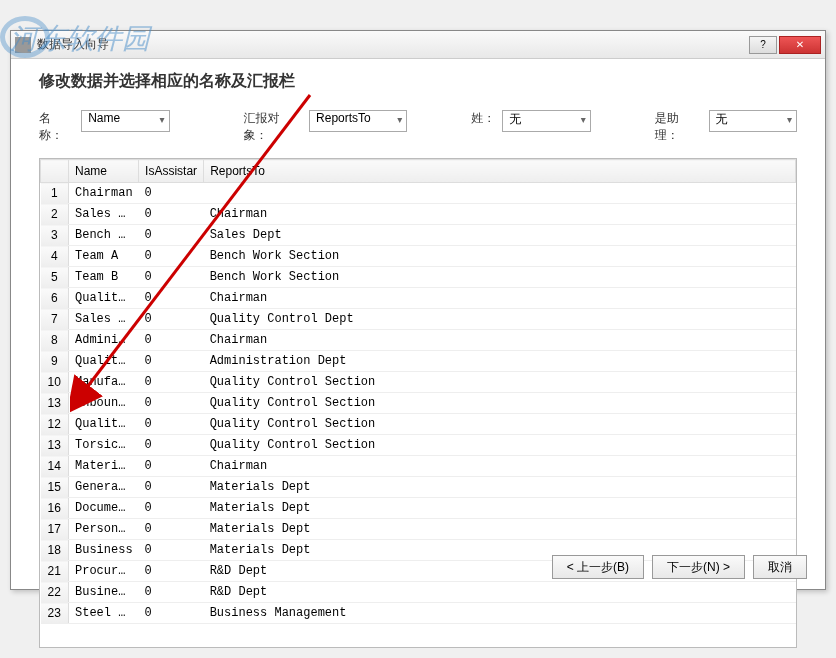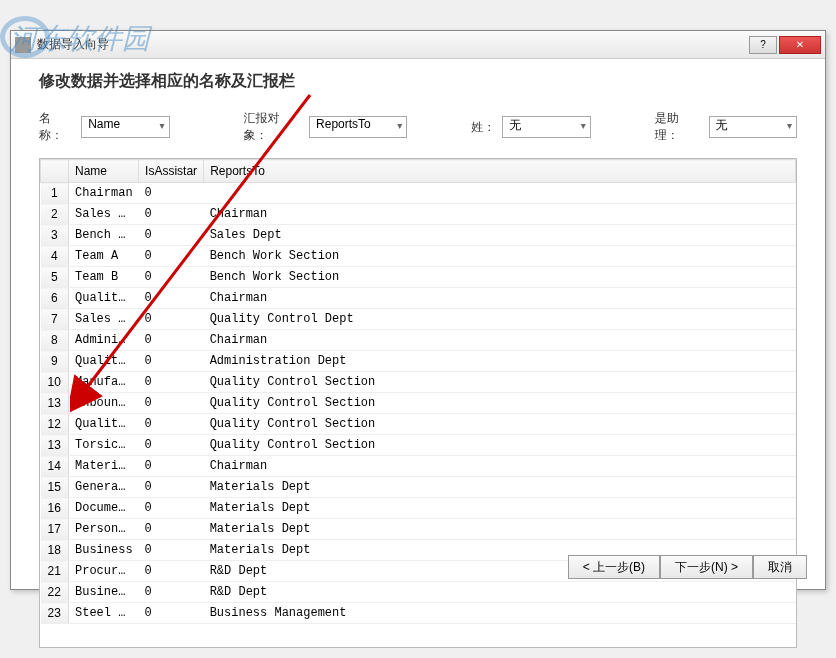--- a/index.html
+++ b/index.html
@@ -13,36 +13,36 @@
     .title-buttons { display: flex; gap: 2px; }
     .title-btn { width: 28px; height: 18px; border: 1px solid #999; background: linear-gradient(#f5f5f5, #ddd); font-size: 10px; display: flex; align-items: center; justify-content: center; cursor: pointer; }
     .title-btn.close { background: linear-gradient(#e55, #c33); color: #fff; width: 42px; border-color: #a22; }
     
     .content { padding: 12px 28px; }
     .heading { font-size: 16px; font-weight: bold; color: #333; margin-bottom: 18px; }
     
     .watermark { position: absolute; left: 10px; top: 20px; font-size: 28px; font-weight: normal; color: rgba(70,140,200,0.5); font-style: italic; pointer-events: none; z-index: 10; }
     .watermark-icon { position: absolute; left: 0px; top: 16px; width: 50px; height: 42px; border: 5px solid rgba(70,140,200,0.4); border-radius: 50%; pointer-events: none; z-index: 9; }
     
-    .field-row { display: flex; align-items: center; gap: 7px; margin-bottom: 14px; }
+    .field-row { display: flex; align-items: flex-start; gap: 7px; margin-bottom: 14px; }
     .field-label { font-size: 12px; color: #333; }
     .field-select { height: 22px; border: 1px solid #aaa; background: #fff; padding: 0 18px 0 6px; font-size: 12px; position: relative; cursor: pointer; min-width: 80px; }
     .field-select::after { content: "▾"; position: absolute; right: 4px; top: 3px; color: #666; font-size: 10px; }
     .spacer { flex: 0 0 auto; }
     
     .table-container { border: 1px solid #bbb; height: 490px; overflow-y: scroll; background: #fff; }
     .data-table { width: 100%; border-collapse: collapse; font-family: "Courier New", monospace; font-size: 12px; }
     .data-table th { background: linear-gradient(#fafafa, #eee); border: 1px solid #ddd; padding: 4px 6px; text-align: left; font-weight: normal; font-family: "Microsoft YaHei", sans-serif; position: sticky; top: 0; }
     .data-table td { border-bottom: 1px solid #eee; padding: 3px 6px; height: 20px; white-space: nowrap; }
     .data-table td.rownum { background: linear-gradient(#fafafa, #eee); text-align: center; font-family: "Microsoft YaHei", sans-serif; width: 28px; border-right: 1px solid #ddd; }
     .data-table th.rownum-h { width: 28px; }
     .col-name { width: 60px; }
     .col-assist { width: 55px; }
     
-    .footer { position: absolute; bottom: 10px; right: 18px; display: flex; }
+    .footer { position: absolute; bottom: 10px; right: 18px; display: flex; gap: 8px; }
     .btn { height: 24px; padding: 0 14px; border: 1px solid #999; background: linear-gradient(#fafafa, #e8e8e8); font-size: 12px; cursor: pointer; }
     
     .arrow-overlay { position: absolute; pointer-events: none; z-index: 20; left: 70px; top: 85px; }
     
     ::-webkit-scrollbar { width: 16px; }
     ::-webkit-scrollbar-track { background: #f0f0f0; border-left: 1px solid #ddd; }
     ::-webkit-scrollbar-thumb { background: #ccc; border: 1px solid #aaa; }
   </style>
 </head>
 <body>

